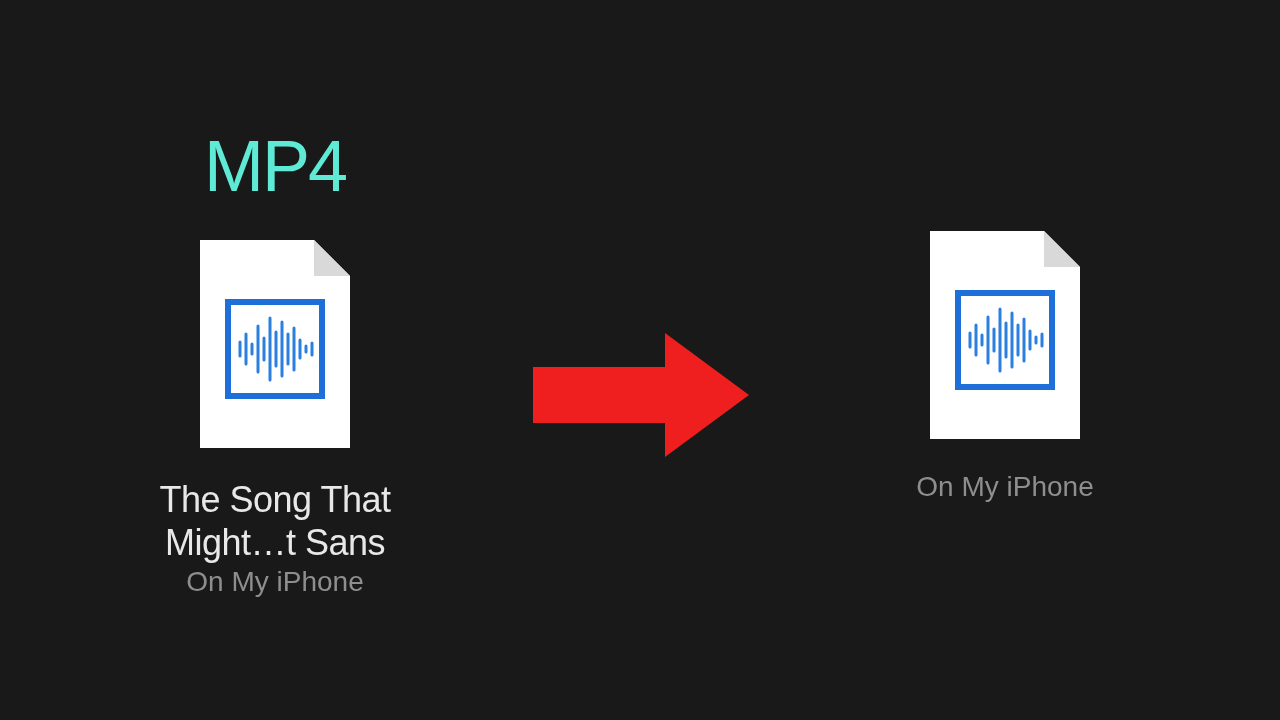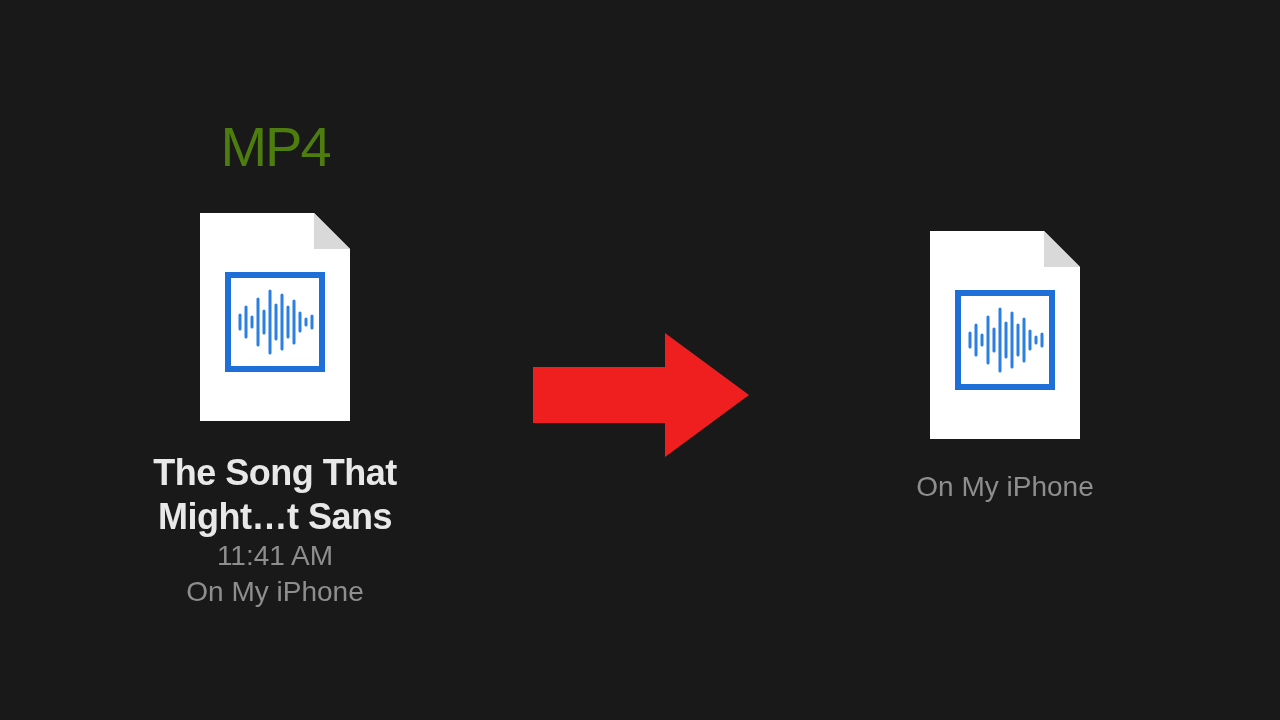--- a/index.html
+++ b/index.html
@@ -20,37 +20,37 @@
       gap: 70px;
       padding-top: 10px;
     }
     .col {
       display: flex;
       flex-direction: column;
       align-items: center;
       width: 360px;
     }
     .heading {
-      color: #4d7c0f;
-      font-size: 56px;
+      color: #5eead4;
+      font-size: 72px;
       font-weight: 500;
       letter-spacing: -2px;
       margin-bottom: 32px;
       line-height: 1;
     }
     .file-icon {
       width: 170px;
       height: 220px;
       position: relative;
       margin-bottom: 24px;
     }
     .file-name {
       color: #E8E8E8;
       font-size: 36px;
-      font-weight: 700;
+      font-weight: 400;
       text-align: center;
       line-height: 1.2;
       letter-spacing: -0.5px;
       margin-bottom: 0;
     }
     .file-time, .file-loc {
       color: #8E8E8E;
       font-size: 28px;
       font-weight: 400;
       text-align: center;
@@ -92,21 +92,20 @@
           <line x1="98" y1="100" x2="98" y2="130"></line>
           <line x1="104" y1="94" x2="104" y2="136"></line>
           <line x1="110" y1="106" x2="110" y2="124"></line>
           <line x1="116" y1="112" x2="116" y2="118"></line>
           <line x1="122" y1="109" x2="122" y2="121"></line>
         </g>
       </svg>
     </div>
 
     <div class="file-name">The Song That Might…t Sans</div>
-    <div class="file-time">11:41 AM</div>
     <div class="file-loc">On My iPhone</div>
   </div>
 
   <div class="arrow-wrap">
     <svg width="230" height="140" viewBox="0 0 230 140">
       <polygon points="8,42 140,42 140,8 224,70 140,132 140,98 8,98" fill="#EF1F1F"></polygon>
     </svg>
   </div>
 
   <div class="col">

